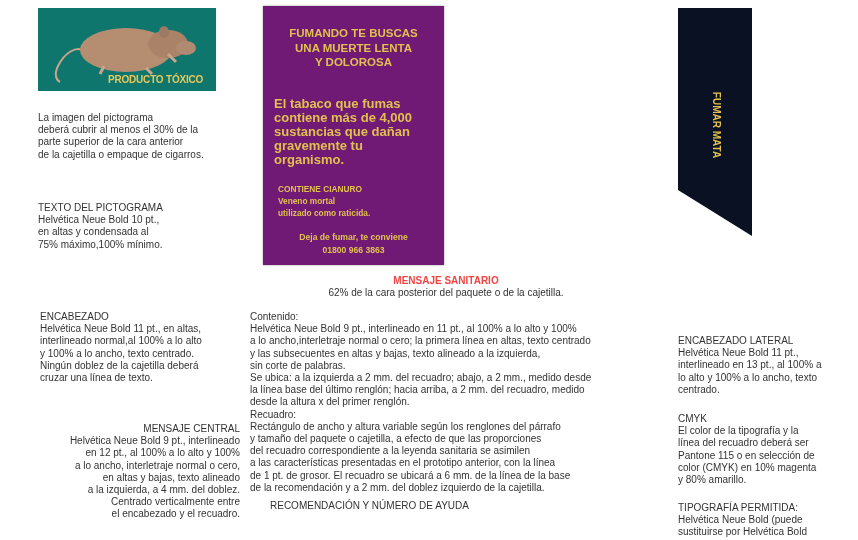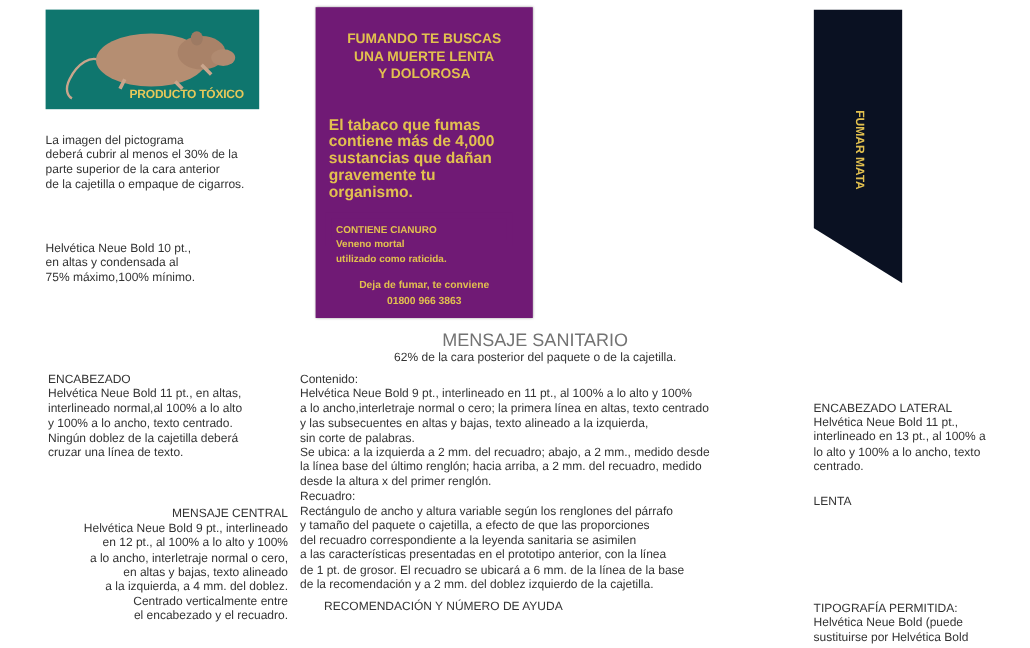--- a/index.html
+++ b/index.html
@@ -7,27 +7,27 @@
   .abs{position:absolute;}
   .pict{left:38px;top:8px;width:178px;height:83px;background:#0f766e;overflow:hidden;}
   .rat{position:absolute;left:8px;top:6px;width:160px;height:70px;}
   .pict-label{position:absolute;left:70px;bottom:6px;font-size:10px;font-weight:bold;color:#e7c85a;letter-spacing:-0.2px;}
   .note{font-size:10px;line-height:12.2px;color:#333;}
   .note .h{display:block;}
   .note p{margin:0;white-space:pre-line;}
   .panel{left:263px;top:6px;width:181px;height:259px;background:#701a75;color:#e2c04f;font-weight:bold;text-align:center;box-shadow:0 0 2px rgba(0,0,0,.4);}
   .panel .head{position:absolute;left:0;right:0;top:20px;font-size:11.5px;line-height:14.5px;white-space:pre-line;}
   .panel .central{position:absolute;left:11px;right:8px;top:91px;font-size:13px;line-height:14px;text-align:left;white-space:pre-line;}
-  .panel .box{position:absolute;left:8px;width:156px;top:171px;height:28px;border:5px solid #701a75;font-size:8.3px;line-height:12px;text-align:left;padding:3px 0 0 4px;box-sizing:border-box;white-space:pre-line;}
+  .panel .box{position:absolute;left:8px;width:156px;top:171px;height:28px;border:3px solid #701a75;font-size:8.3px;line-height:12px;text-align:left;padding:3px 0 0 4px;box-sizing:border-box;white-space:pre-line;}
   .panel .rec{position:absolute;left:0;right:0;top:225px;font-size:8.6px;line-height:12.5px;white-space:pre-line;}
   .banner{left:678px;top:8px;width:74px;height:228px;}
   .banner-text{position:absolute;left:706px;top:65px;width:20px;height:120px;}
   .banner-text span{position:absolute;left:50%;top:50%;transform:translate(-50%,-50%) rotate(90deg);white-space:nowrap;font-size:10px;font-weight:bold;color:#e2c04f;}
   .title{left:240px;width:412px;top:275px;text-align:center;}
-  .title .t{font-size:15px;font-weight:normal;color:#737373;display:block;}
+  .title .t{font-size:10px;font-weight:bold;color:#ef4444;display:block;}
   .title .s{font-size:10px;color:#333;display:block;margin-top:1px;}
 </style>
 </head>
 <body>
 
 <div class="abs pict">
   <svg class="rat" viewBox="0 0 160 70">
     <path d="M40 38 C30 30 18 40 12 52 C8 60 10 66 14 68" stroke="#c9a58c" stroke-width="2" fill="none"></path>
     <ellipse cx="80" cy="36" rx="46" ry="22" fill="#b58e72"></ellipse>
     <ellipse cx="122" cy="30" rx="20" ry="14" fill="#a98268"></ellipse>
@@ -38,20 +38,21 @@
   <span class="pict-label">PRODUCTO TÓXICO</span>
 </div>
 
 <div class="abs note" style="left:38px;top:112px;width:200px;">
   <p>La imagen del pictograma
 deberá cubrir al menos el 30% de la
 parte superior de la cara anterior
 de la cajetilla o empaque de cigarros.</p>
 </div>
 <div class="abs note" style="left:38px;top:202px;width:200px;">
+  <span class="h">TEXTO DEL PICTOGRAMA</span>
   <p>Helvética Neue Bold 10 pt.,
 en altas y condensada al
 75% máximo,100% mínimo.</p>
 </div>
 <div class="abs note" style="left:40px;top:311px;width:200px;">
   <span class="h">ENCABEZADO</span>
   <p>Helvética Neue Bold 11 pt., en altas,
 interlineado normal,al 100% a lo alto
  y 100% a lo ancho, texto centrado.
 Ningún doblez de la cajetilla deberá
@@ -115,19 +116,24 @@
 </div>
 
 <div class="abs note" style="left:678px;top:335px;width:175px;">
   <span class="h">ENCABEZADO LATERAL</span>
   <p>Helvética Neue Bold 11 pt.,
 interlineado en 13 pt., al 100% a
 lo alto y 100% a lo ancho, texto
 centrado.</p>
 </div>
 <div class="abs note" style="left:678px;top:413px;width:175px;">
-  <span class="h">LENTA</span>
+  <span class="h">CMYK</span>
+  <p>El color de la tipografía y la
+línea del recuadro deberá ser
+Pantone 115 o en selección de
+color (CMYK) en 10% magenta
+y 80% amarillo.</p>
 </div>
 <div class="abs note" style="left:678px;top:502px;width:175px;">
   <span class="h">TIPOGRAFÍA PERMITIDA:</span>
   <p>Helvética Neue Bold (puede
 sustituirse por Helvética Bold</p>
 </div>
 
 </body></html>

